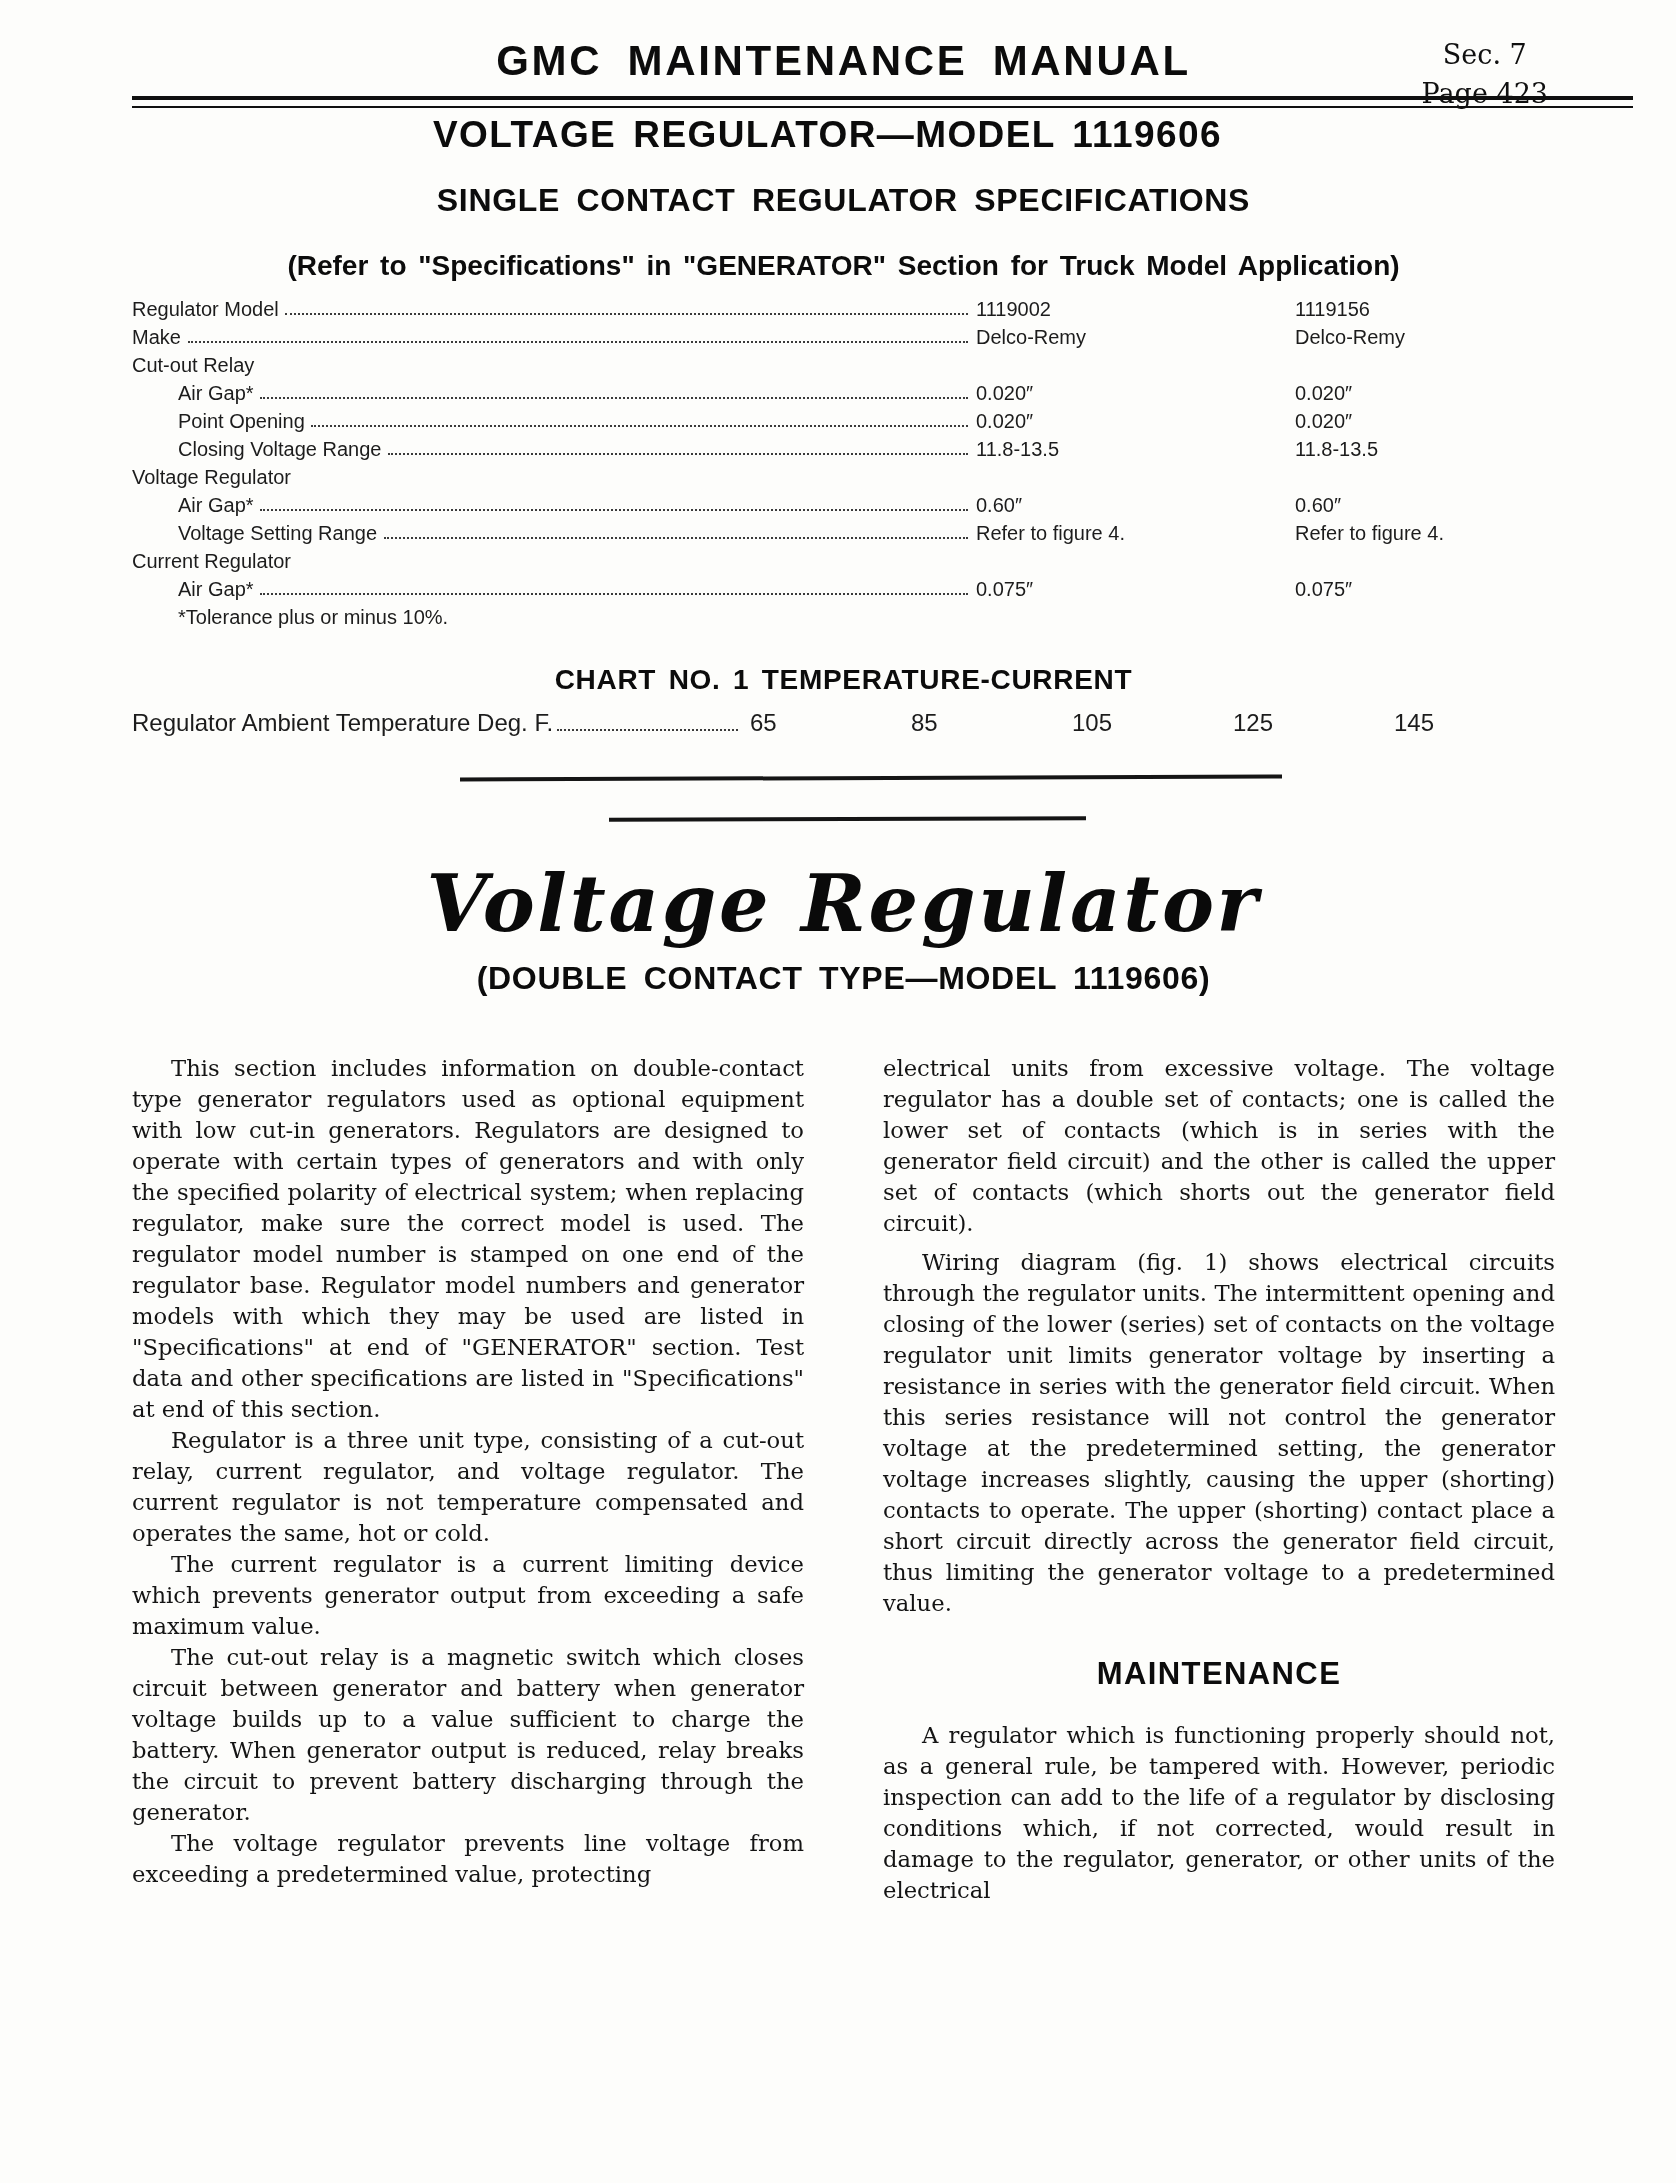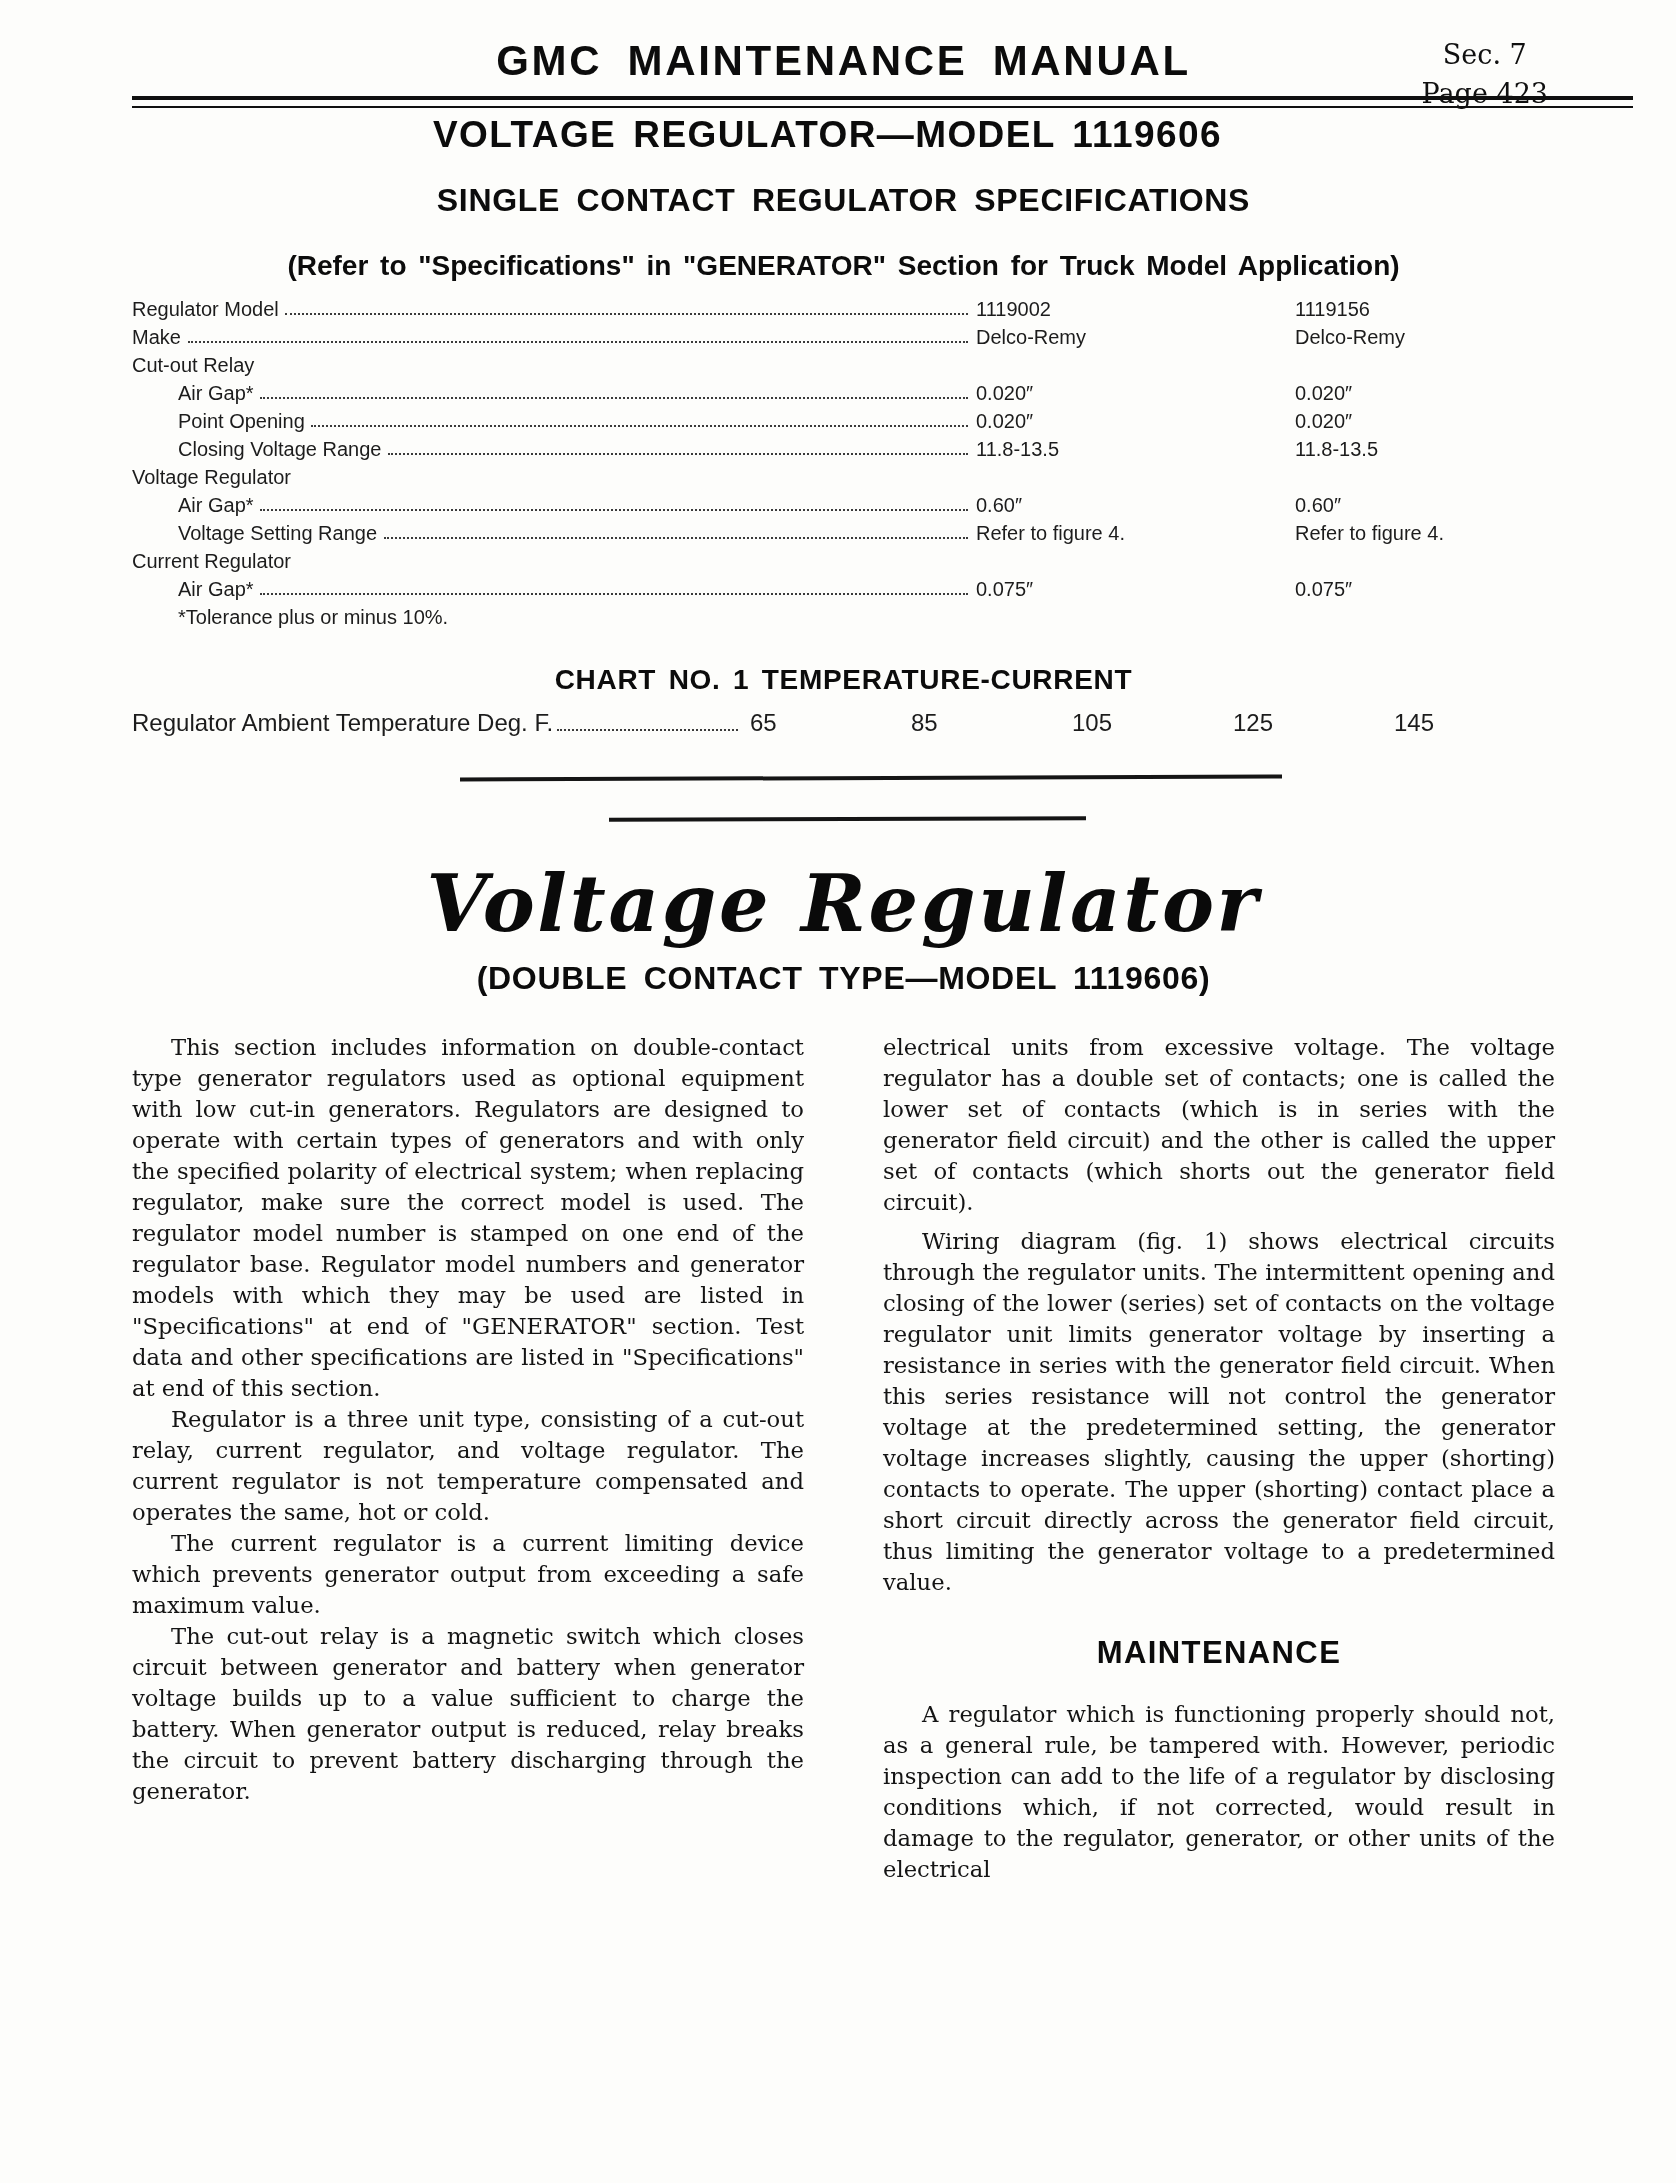--- a/index.html
+++ b/index.html
@@ -91,21 +91,21 @@
     font-size:78px; letter-spacing:2.7px; line-height:1.25;
     color:#0a0a0a;
   }
   .article-subtitle{
     margin-top:8px; text-align:center;
     font-family:"Liberation Sans", sans-serif;
     font-weight:bold; font-size:32px; letter-spacing:0.7px; word-spacing:6.8px;
     color:#0c0c0c;
   }
   
-  .columns{margin-top:35px; display:flex; gap:79px;}
+  .columns{margin-top:56px; display:flex; gap:79px;}
   .col{
     flex:1; text-align:justify;
     font-family:"DejaVu Serif", serif;
     font-size:22.7px; line-height:31px; color:#141414;
   }
   .col p{margin:0;}
   .ind-p{text-indent:39px;}
   .sp-above{margin-top:8px !important;}
   .maint{
     font-family:"Liberation Sans", sans-serif;
@@ -231,20 +231,21 @@
 
   <div class="script-title">Voltage Regulator</div>
   <div class="article-subtitle">(DOUBLE CONTACT TYPE—MODEL 1119606)</div>
 
   <div class="columns">
     <div class="col">
       <p class="ind-p">This section includes information on double-contact type generator regulators used as optional equipment with low cut-in generators. Regulators are designed to operate with certain types of generators and with only the specified polarity of electrical system; when replacing regulator, make sure the correct model is used. The regulator model number is stamped on one end of the regulator base. Regulator model numbers and generator models with which they may be used are listed in "Specifications" at end of "GENERATOR" section. Test data and other specifications are listed in "Specifications" at end of this section.</p>
       <p class="ind-p">Regulator is a three unit type, consisting of a cut-out relay, current regulator, and voltage regulator. The current regulator is not temperature compensated and operates the same, hot or cold.</p>
       <p class="ind-p">The current regulator is a current limiting device which prevents generator output from exceeding a safe maximum value.</p>
       <p class="ind-p">The cut-out relay is a magnetic switch which closes circuit between generator and battery when generator voltage builds up to a value sufficient to charge the battery. When generator output is reduced, relay breaks the circuit to prevent battery discharging through the generator.</p>
+      <p class="ind-p">The voltage regulator prevents line voltage from exceeding a predetermined value, protecting</p>
     </div>
     <div class="col">
       <p>electrical units from excessive voltage. The voltage regulator has a double set of contacts; one is called the lower set of contacts (which is in series with the generator field circuit) and the other is called the upper set of contacts (which shorts out the generator field circuit).</p>
       <p class="ind-p sp-above">Wiring diagram (fig. 1) shows electrical circuits through the regulator units. The intermittent opening and closing of the lower (series) set of contacts on the voltage regulator unit limits generator voltage by inserting a resistance in series with the generator field circuit. When this series resistance will not control the generator voltage at the predetermined setting, the generator voltage increases slightly, causing the upper (shorting) contacts to operate. The upper (shorting) contact place a short circuit directly across the generator field circuit, thus limiting the generator voltage to a predetermined value.</p>
       <p class="maint">MAINTENANCE</p>
       <p class="ind-p">A regulator which is functioning properly should not, as a general rule, be tampered with. However, periodic inspection can add to the life of a regulator by disclosing conditions which, if not corrected, would result in damage to the regulator, generator, or other units of the electrical</p>
     </div>
   </div>
 
 </div>

